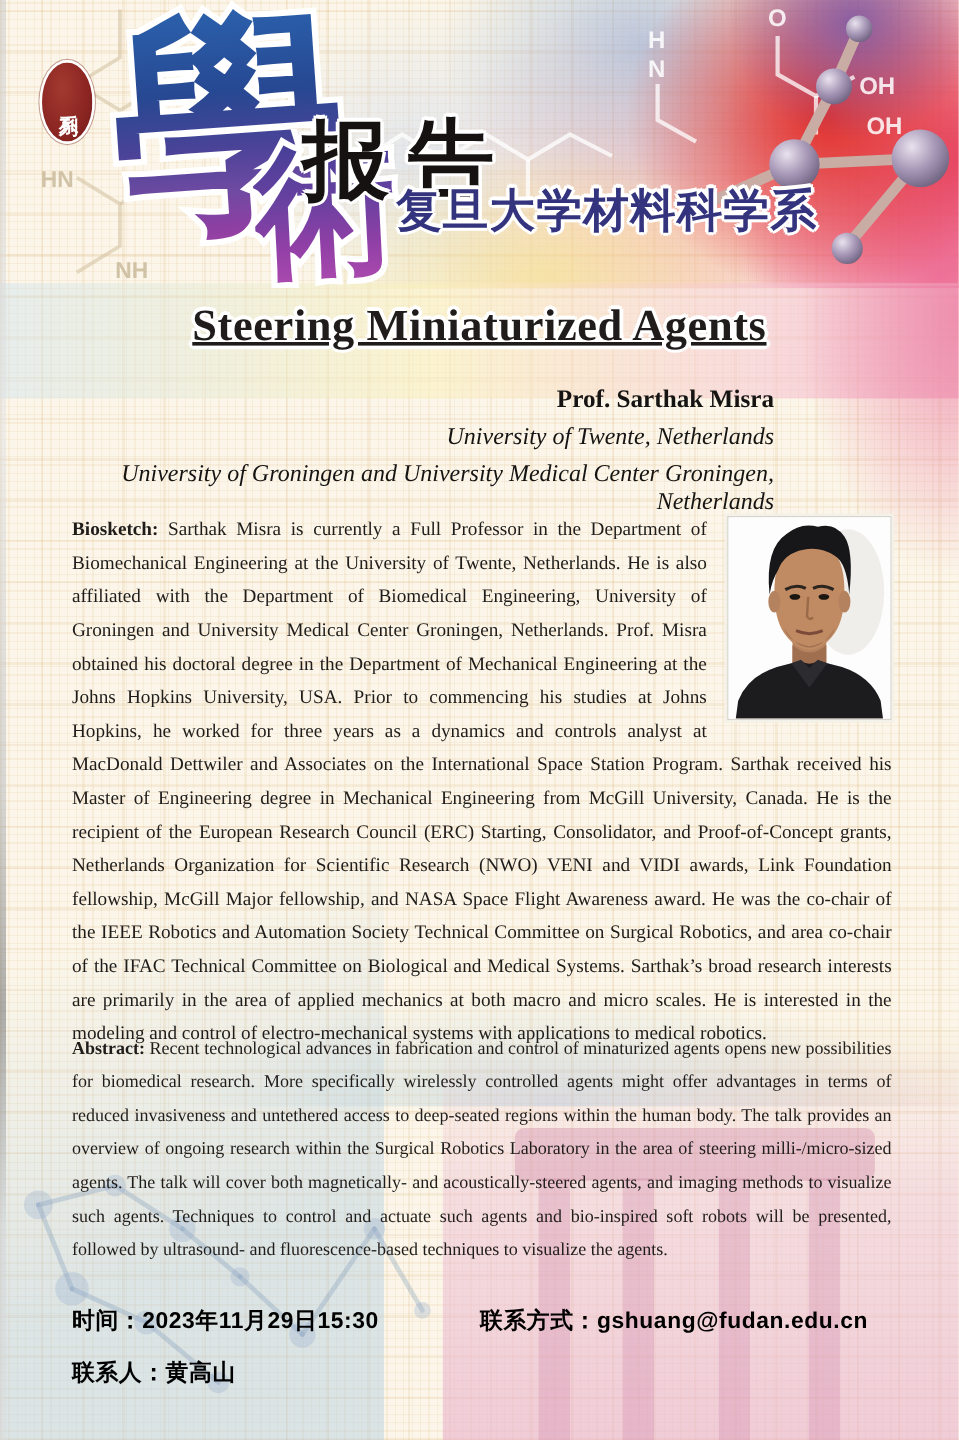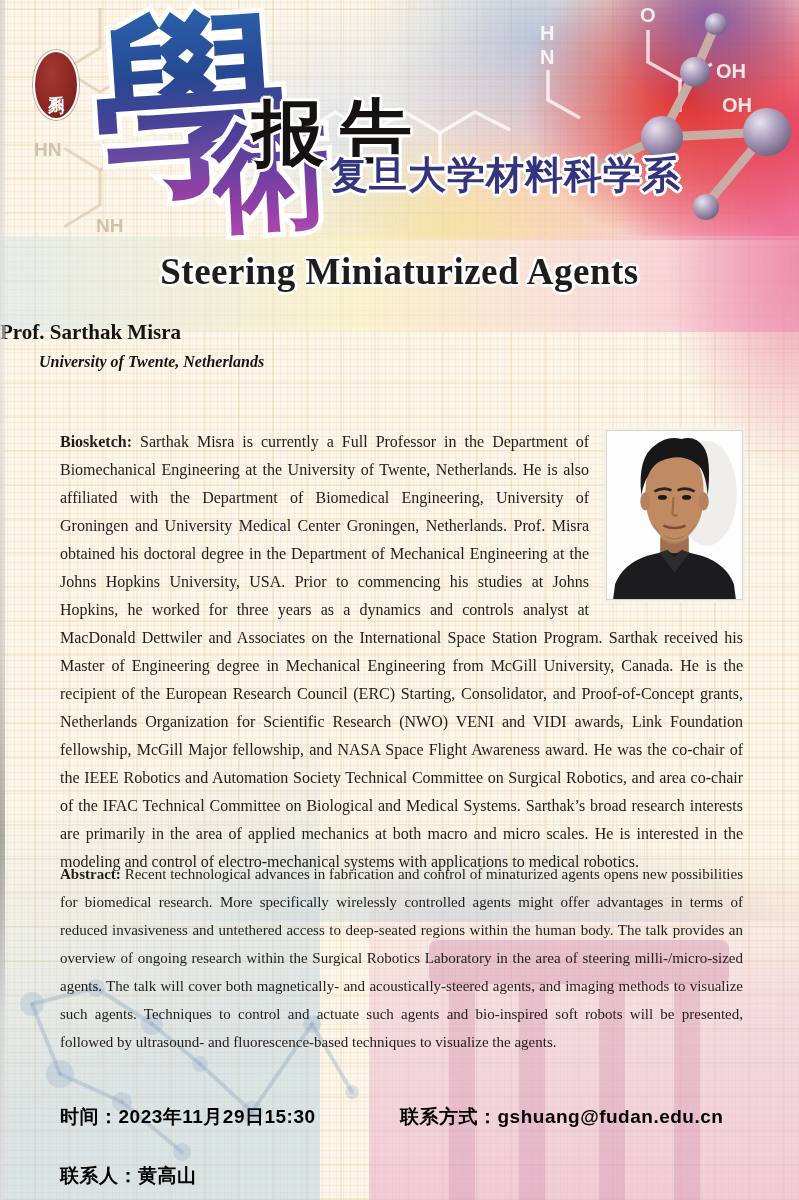--- a/index.html
+++ b/index.html
@@ -98,24 +98,25 @@
   .building .pillar { position:absolute; top:112px; bottom:0; width:26px; background:rgba(208,136,172,0.32); }
   .building .p1{left:80px}.building .p2{left:150px}.building .p3{left:230px}.building .p4{left:305px}
 
   .foot-mol { position:absolute; left:0; top:960px; z-index:0; }
 
   
   .title {
     position:absolute; left:0; top:250px; width:799px; z-index:5; text-align:center;
     font-size:37px; font-weight:bold; color:#201c1c; letter-spacing:0.5px;
     text-shadow:-3px 0 #fff,3px 0 #fff,0 -3px #fff,0 3px #fff,-2px -2px #fff,2px 2px #fff,2px -2px #fff,-2px 2px #fff;
-  }
-  .speaker { position:absolute; left:0; top:320px; width:645px; z-index:5; text-align:left; color:#161413; }
+    text-decoration:underline;
+  }
+  .speaker { position:absolute; left:0; top:320px; width:645px; z-index:5; text-align:right; color:#161413; }
   .speaker .name { font-size:21px; font-weight:bold; margin-bottom:8px; }
-  .speaker .aff  { font-size:16px; font-weight:bold; font-style:italic; margin-bottom:8px;padding-left:39px; }
+  .speaker .aff  { font-size:20px; font-weight:normal; font-style:italic; margin-bottom:8px;padding-left:39px; }
 
   .bio {
     position:absolute; left:60px; top:428px; width:683px; z-index:5;
     font-size:16px; line-height:28px; color:#1f1c1a; text-align:justify;
   }
   .bio .lbl, .abstract .lbl { font-weight:bold;margin-top:42px; }
   .photo-box {
     float:right; width:137px; height:170px; margin:2px 0 10px 17px;
     background:#fdfdfd; border:1px solid #d8d4cb; box-shadow:0 0 0 2px #f4f1e9; overflow:hidden;
   }
@@ -123,21 +124,21 @@
     position:absolute; left:60px; top:860px; width:683px; z-index:5;
     font-size:15px; line-height:28px; color:#1f1c1a; text-align:justify;
   }
 
   .details {
     position:absolute; left:60px; top:1088px; width:705px; z-index:5;
     display:grid; grid-template-columns:340px 1fr; row-gap:17px;
     font-family:"Liberation Sans", sans-serif; font-weight:bold;
     font-size:19px; color:#000; letter-spacing:0.5px;
   }
-  .details .row { white-space:nowrap;margin-top:16px; }
+  .details .row { white-space:nowrap; }
 </style>
 </head>
 <body>
 
 <div class="page">
 
   <div class="header">
     <svg class="struct-svg" width="799" height="240">
       <g stroke="rgba(210,192,158,0.55)" stroke-width="3" fill="none">
         <polyline points="100,8 100,48 64,70 100,92 136,70 136,34"></polyline>
@@ -240,20 +241,21 @@
         <circle cx="352" cy="132" r="7"></circle>
       <circle cx="182" cy="192" r="9"></circle>
     </g>
   </svg>
 
   <div class="title">Steering Miniaturized Agents</div>
 
   <div class="speaker">
     <div class="name">Prof. Sarthak Misra</div>
     <div class="aff">University of Twente, Netherlands</div>
+    <div class="aff">University of Groningen and University Medical Center Groningen, Netherlands</div>
   </div>
 
   <div class="bio">
     <div class="photo-box">
       <svg viewBox="0 0 134 167" width="135" height="168">
         <rect width="134" height="167" fill="#fdfdfd"></rect>
         <ellipse cx="99" cy="62" rx="30" ry="52" fill="#f0eeeb"></ellipse>
         <rect x="53" y="98" width="28" height="28" fill="#b5825f"></rect>
         <path d="M53,106 Q67,118 81,106 L81,122 L53,122 Z" fill="#a06f50"></path>
         <path d="M6,167 L8,152 Q16,132 40,124 L60,119 Q67,124 74,119 L94,124 Q118,132 126,152 L128,167 Z" fill="#1c1c1f"></path>

